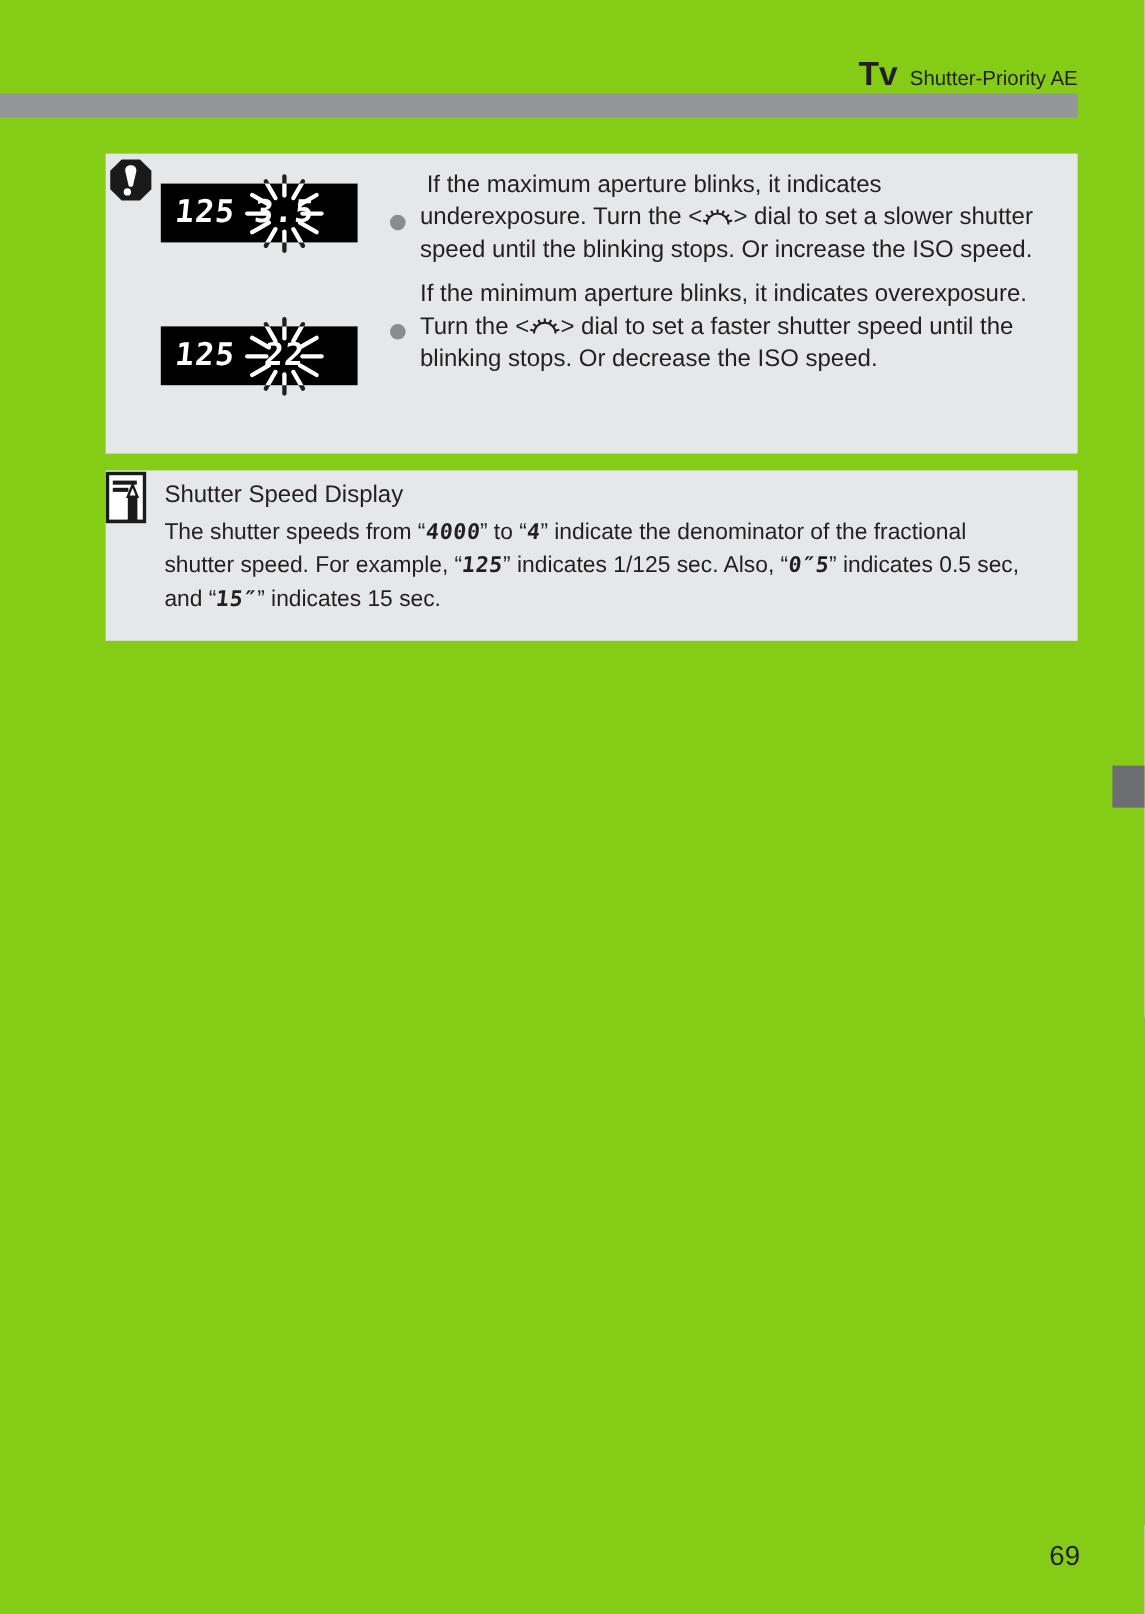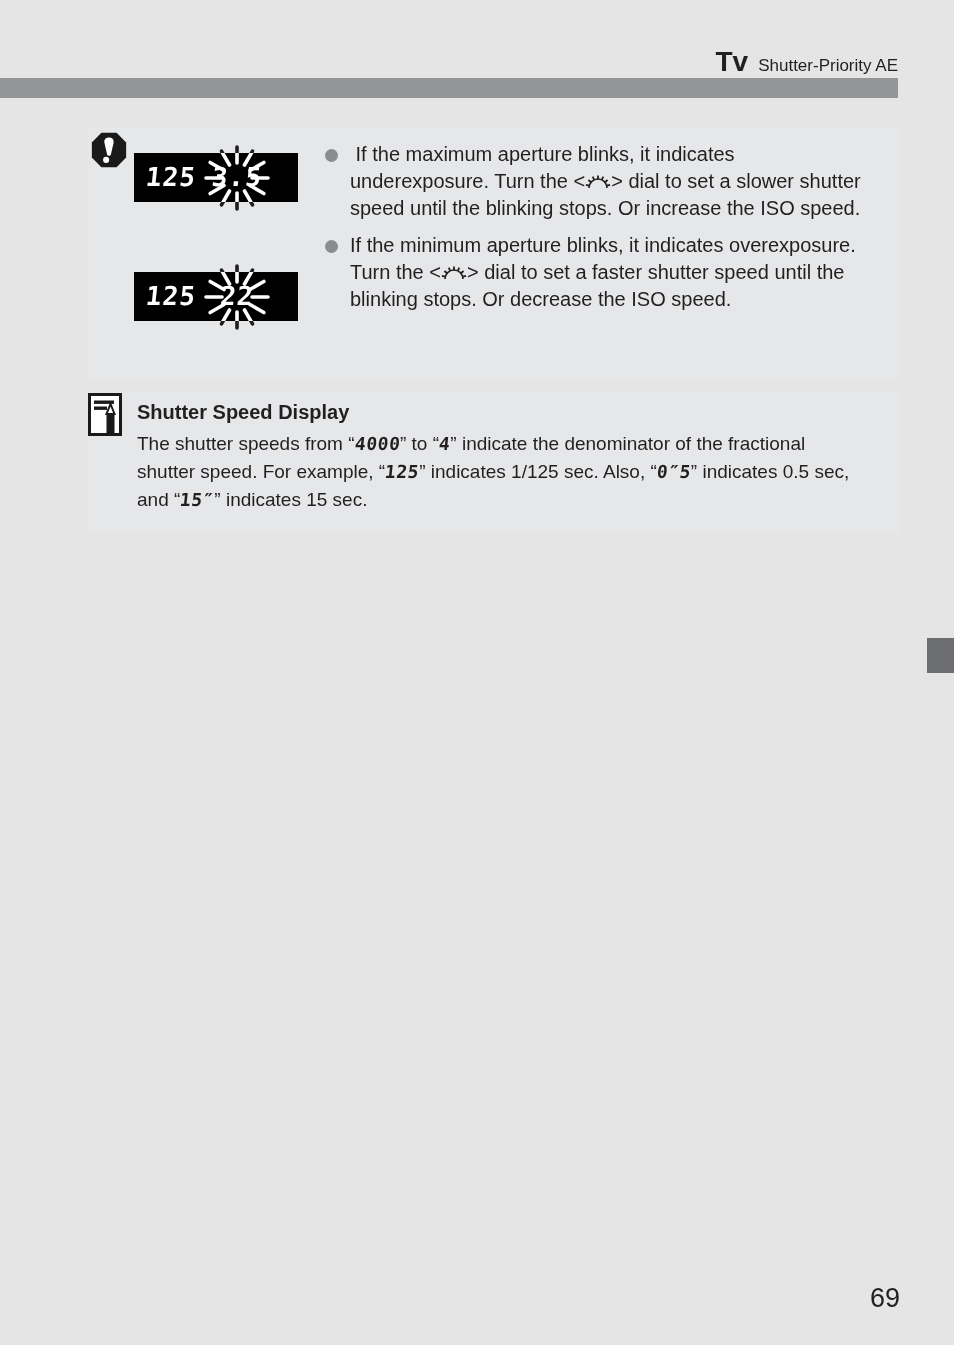--- a/index.html
+++ b/index.html
@@ -1,17 +1,17 @@
 <!DOCTYPE html>
 <html><head>
 <meta charset="utf-8">
 <style>
   html,body{margin:0;padding:0;background:#fff;}
   .page{
-    position:relative;width:954px;height:1345px;background:#e5e5e5;overflow:hidden;
+    position:relative;width:954px;height:1345px;background:#84cc16;overflow:hidden;
     font-family:"Liberation Sans",sans-serif;color:#231f20;
   }
   
   .header-line{
     position:absolute;top:46px;left:0;width:898px;height:32px;
     display:flex;align-items:baseline;justify-content:flex-end;gap:10px;
   }
   .mode-symbol{font-size:28px;font-weight:bold;letter-spacing:0;}
   .header-title{font-size:17px;}
   .header-bar{position:absolute;top:78px;left:0;width:898px;height:20px;background:#939598;}
@@ -34,36 +34,36 @@
   .lcd-aperture{position:absolute;left:63px;top:0;width:80px;height:49px;line-height:49px;
     text-align:center;font-size:26px;color:#fff;z-index:3;}
   svg.rays{position:absolute;width:80px;height:80px;pointer-events:none;}
   .rays-inner{left:63px;top:-15px;color:#ffffff;z-index:2;}
   .rays-outer{color:#1f1f1f;z-index:0;}
   .rays-outer.r1{left:109px;top:10px;}
   .rays-outer.r2{left:109px;top:129px;}
   .lcd-panel{z-index:1;}
   
   .bullets{position:absolute;left:237px;top:13px;width:560px;}
-  .bullet-row{display:flex;margin-bottom:10px;}
+  .bullet-row{display:flex;margin-bottom:10px;align-items:center;}
   .bullet-marker{flex:0 0 13px;width:13px;height:13px;border-radius:50%;
     background:#8a8c8e;margin-top:8px;margin-right:12px;}
   .bullet-text{width:525px;font-size:20px;line-height:27px;white-space:pre-wrap;}
   .dial-icon-svg{width:26px;height:17px;vertical-align:-2px;}
   
   .note-icon{position:absolute;left:0px;top:1px;width:34px;height:46px;}
-  .note-title{position:absolute;left:49px;top:9px;font-size:20px;font-weight:bold;}
+  .note-title{position:absolute;left:49px;top:9px;font-size:20px;font-weight:normal;}
   .note-body{position:absolute;left:49px;top:38px;width:716px;font-size:19px;line-height:28px;}
   .lcd-inline{
     font-family:"DejaVu Sans Mono",monospace;font-weight:bold;font-size:18px;
     display:inline-block;transform:skewX(-6deg);letter-spacing:0.5px;
   }
   
   .tab-marker{position:absolute;left:927px;top:638px;width:27px;height:35px;background:#6d6e71;}
-  .page-number{position:absolute;left:840px;top:1283px;width:60px;text-align:right;font-size:27px;}
+  .page-number{position:absolute;left:840px;top:1283px;width:60px;text-align:right;font-size:23px;}
 </style>
 </head>
 <body>
 
 <div class="page">
 
   <div class="header-line">
     <span class="mode-symbol">Tv</span>
     <span class="header-title">Shutter-Priority AE</span>
   </div>

